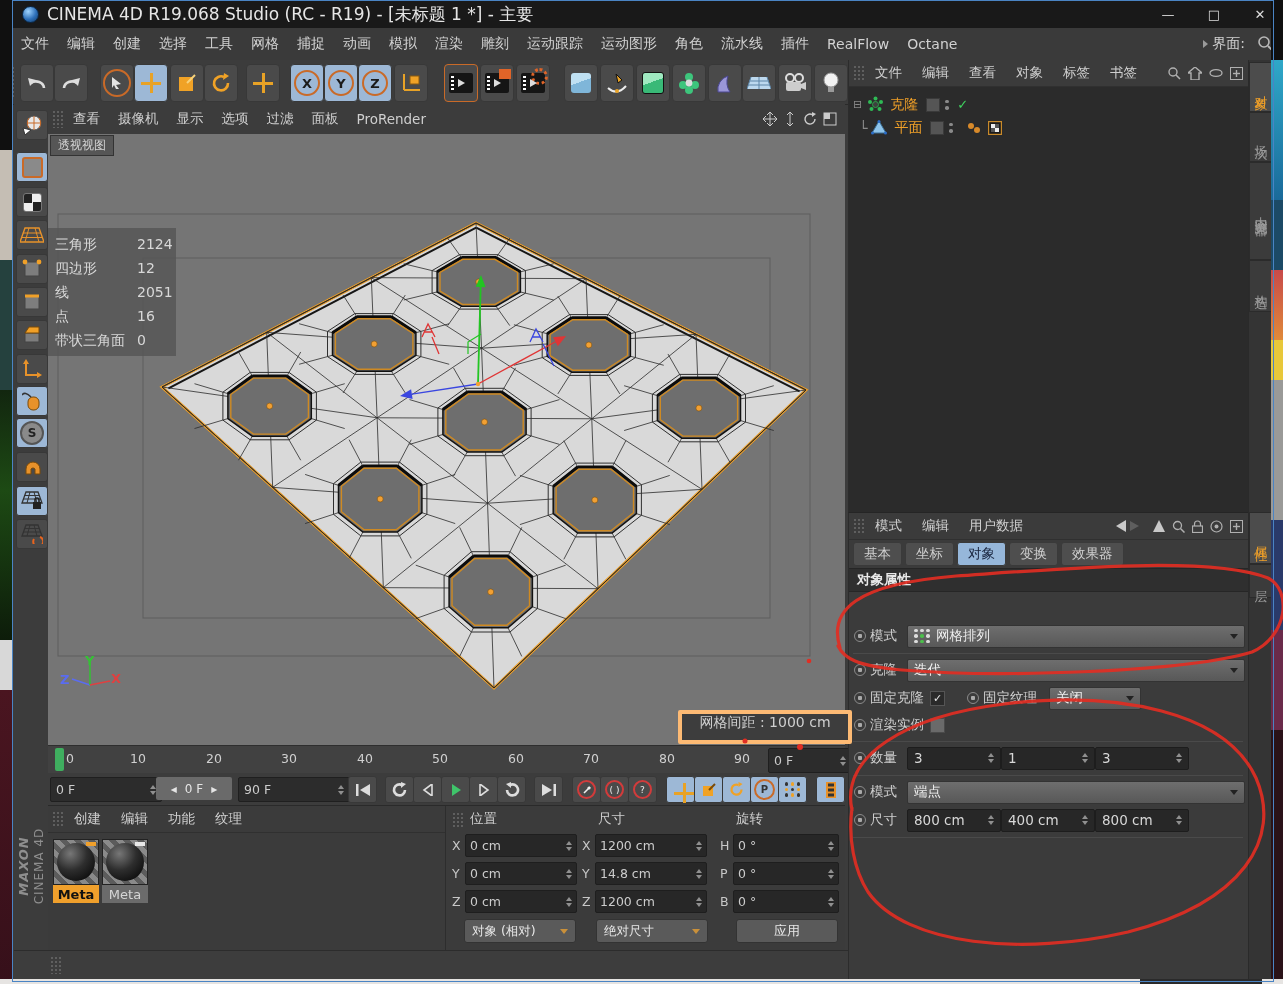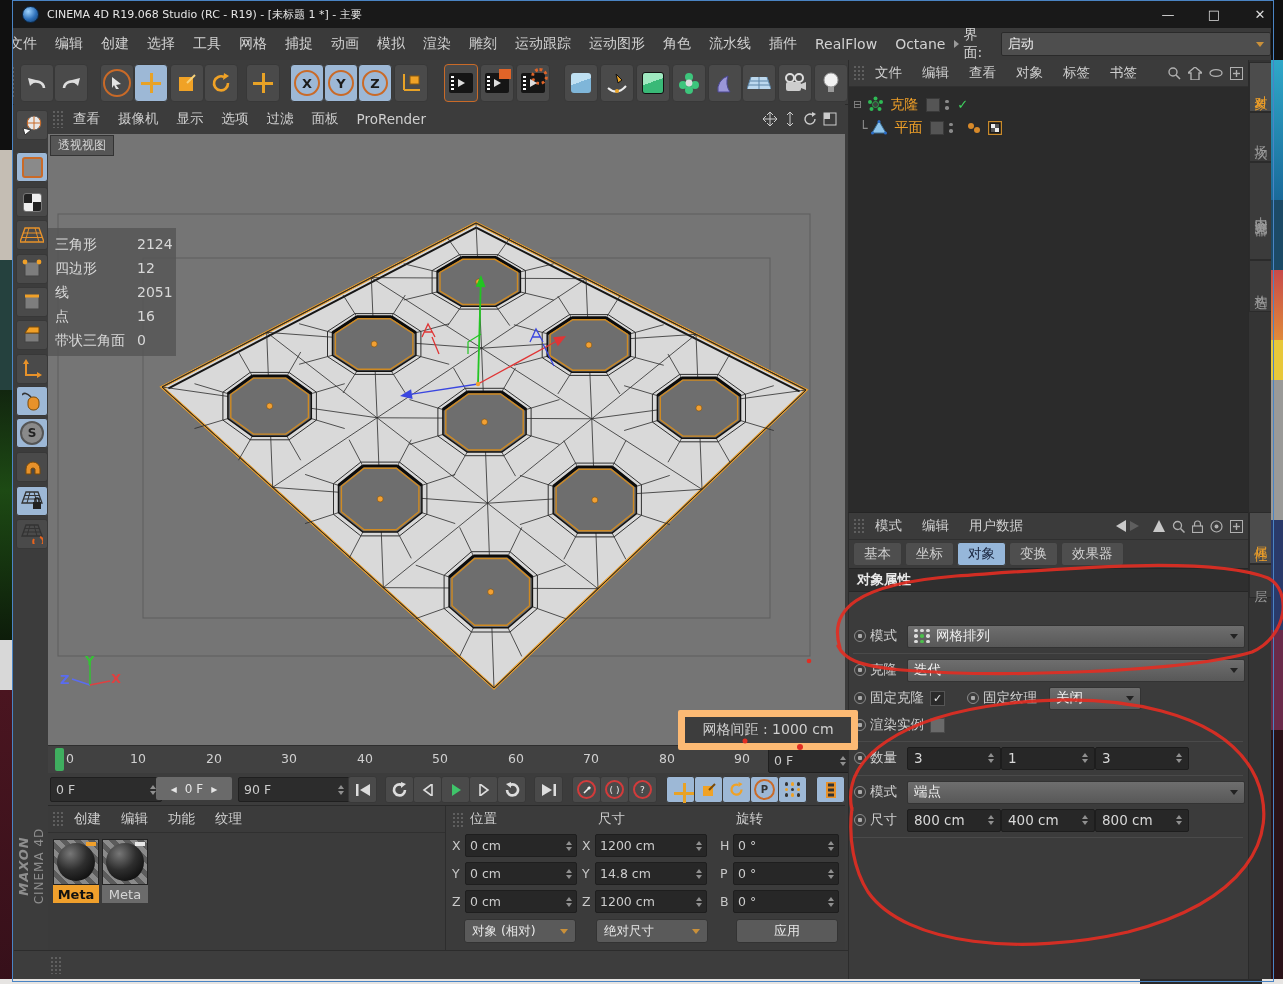--- a/index.html
+++ b/index.html
@@ -4,21 +4,21 @@
 <style>
   html,body{margin:0;padding:0;background:#222;}
   .stage{position:relative;width:1283px;height:984px;background:#3c3c3c;overflow:hidden;
          font-family:"DejaVu Sans","Liberation Sans",sans-serif;color:#cfcfcf;font-size:13px;
          -webkit-font-smoothing:antialiased;}
   .abs{position:absolute;}
   
   .titlebar{left:0;top:0;width:1283px;height:28px;background:#191919;color:#e6e6e6;display:flex;align-items:center;}
   .appicon{width:15px;height:15px;border-radius:50%;margin:0 8px 0 22px;
            background:radial-gradient(circle at 35% 30%,#9fd4ff 0%,#2d6fb8 55%,#123a66 100%);border:1px solid #0c2a4a;}
-  .titletext{font-size:11px;}
+  .titletext{font-size:17px;}
   .winbtns{margin-left:auto;display:flex;}
   .winbtn{width:46px;height:28px;display:flex;align-items:center;justify-content:center;font-size:13px;color:#ddd;}
   
   .menubar{left:0;top:28px;width:1283px;height:32px;background:#3a3a3a;display:flex;align-items:center;border-bottom:1px solid #2c2c2c;}
   .menubar .mi{padding:0 9px;font-size:14px;color:#d2d2d2;white-space:nowrap;}
   .ifacewrap{margin-left:auto;display:flex;align-items:center;}
   .tri-r{width:0;height:0;border-top:4px solid transparent;border-bottom:4px solid transparent;border-left:5px solid #9a9a9a;margin-right:4px;}
   .ifacelabel{font-size:14px;color:#d2d2d2;margin-right:6px;}
   .ifacedrop{width:268px;height:22px;background:#4e4e4e;border:1px solid #2a2a2a;border-radius:2px;display:flex;align-items:center;padding:0 6px;color:#eee;}
   .ifacedrop .caret{margin-left:auto;}
@@ -51,22 +51,22 @@
   
   .vpmenu{left:48px;top:104px;width:797px;height:30px;background:#3c3c3c;display:flex;align-items:center;border-bottom:1px solid #2e2e2e;}
   .vpmenu .mi{padding:0 9px;font-size:13.5px;color:#cfcfcf;white-space:nowrap;}
   .vpicons{margin-left:auto;display:flex;gap:5px;padding-right:8px;}
   .vpic{width:15px;height:15px;display:flex;align-items:center;justify-content:center;}
   .viewtab{left:50px;top:135px;height:19px;padding:0 7px;background:#565656;border:1px solid #333;color:#d5d5d5;
            font-size:12px;display:flex;align-items:center;z-index:5;}
   .statsbox{left:48px;top:228px;width:128px;background:rgba(85,85,85,.82);z-index:4;padding:4px 0;}
   .statrow{display:flex;font-size:14px;color:#d8d8d8;line-height:24px;}
   .statrow .sl{width:82px;padding-left:7px;white-space:nowrap;}
-  .gridlabel{left:678px;top:710px;width:166px;height:26px;background:#3d3d3d;border:7px solid #fdba74;border-radius:2px;
-             display:flex;align-items:center;justify-content:center;font-size:14px;color:#cfcfcf;z-index:4;}
+  .gridlabel{left:678px;top:710px;width:166px;height:26px;background:#3d3d3d;border:4px solid #fdba74;border-radius:2px;
+             display:flex;align-items:flex-start;justify-content:center;font-size:14px;color:#cfcfcf;z-index:4;}
   .axisind{left:58px;top:655px;width:70px;height:46px;z-index:4;}
   .axisind span{position:absolute;font-size:13px;font-weight:bold;}
   
   .tlruler{left:48px;top:745px;width:797px;height:28px;background:#414141;border-top:1px solid #2e2e2e;border-bottom:1px dotted #6a6a6a;}
   .tick{position:absolute;top:5px;font-size:12.5px;color:#d0d0d0;}
   .playhead{position:absolute;left:7px;top:2px;width:9px;height:23px;background:#3fae5f;border-radius:2px;}
   .framefield{position:absolute;left:720px;top:2px;width:72px;height:23px;background:#2c2c2c;border:1px solid #1f1f1f;border-radius:2px;
               display:flex;align-items:center;padding:0 5px;color:#ccc;font-size:12.5px;}
   .transport{left:48px;top:773px;width:797px;height:32px;background:#3c3c3c;border-bottom:1px solid #2a2a2a;}
   .tfield{position:absolute;top:4px;height:23px;background:#2c2c2c;border:1px solid #1f1f1f;border-radius:2px;display:flex;align-items:center;padding:0 5px;color:#ccc;font-size:12.5px;}
@@ -169,24 +169,20 @@
     <span class="mi">运动跟踪</span>
     <span class="mi">运动图形</span>
     <span class="mi">角色</span>
     <span class="mi">流水线</span>
     <span class="mi">插件</span>
     <span class="mi">RealFlow</span>
     <span class="mi">Octane</span>
     <span class="ifacewrap">
       <span class="tri-r"></span>
       <span class="ifacelabel">界面:</span>
-      <span class="ifacedrop">
-        <span>启动</span>
-          <span class="caret"></span>
-      </span>
       <svg width="18" height="18" style="margin:0 8px 0 6px">
           <circle cx="7" cy="7" r="5" fill="none" stroke="#b9b9b9" stroke-width="1.6"></circle>
           <line x1="11" y1="11" x2="16" y2="16" stroke="#b9b9b9" stroke-width="1.8"></line>
         </svg>
     </span>
   </div>
 
   <div class="abs toolbar">
     <div class="abs grip" style="left:4px;top:6px;width:10px;height:32px"></div>
     <div class="tbtn" style="left:20px">

